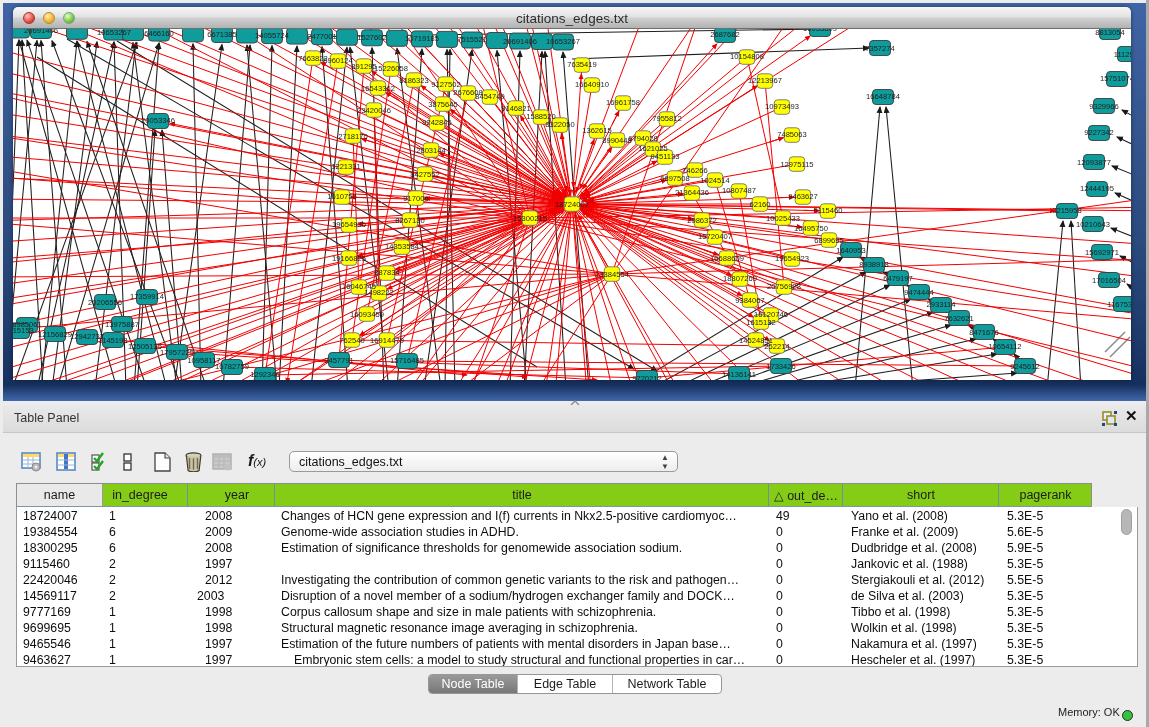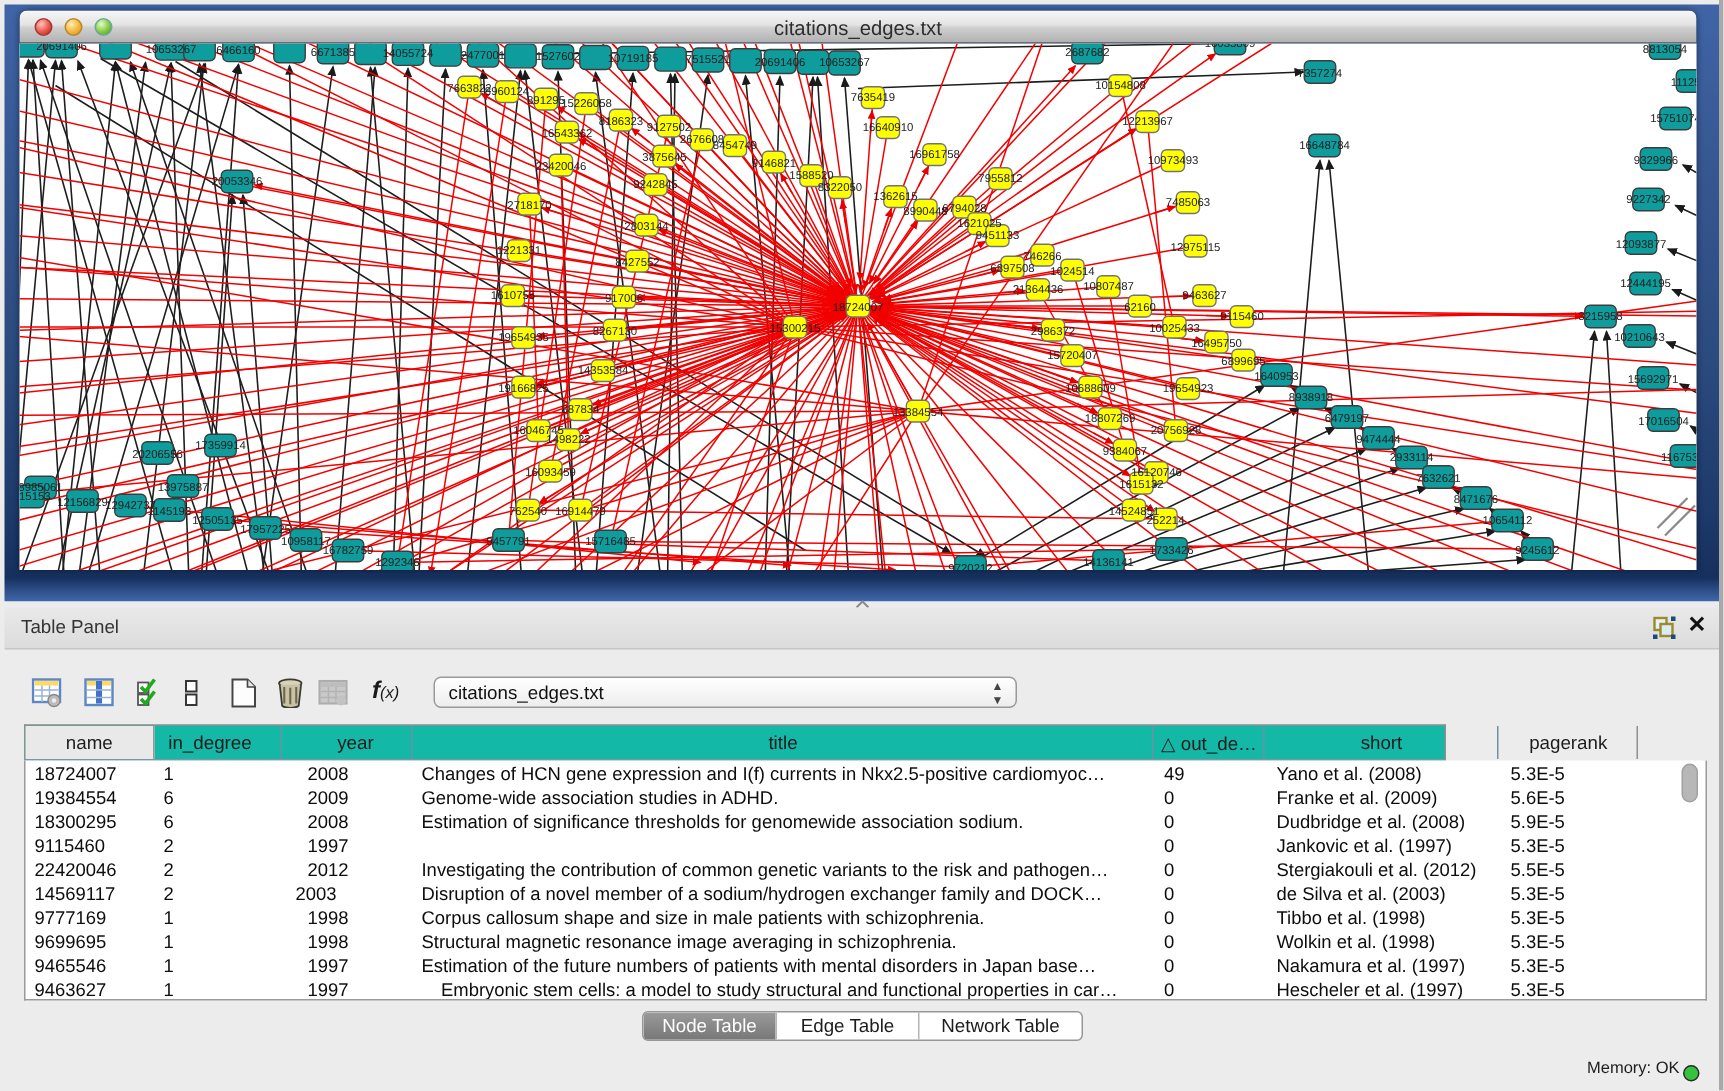--- a/index.html
+++ b/index.html
@@ -16,21 +16,21 @@
 #gcontent{position:absolute;left:0;top:22px;width:1118px;height:351px;background:#fff;overflow:hidden}
 #tpanel{position:absolute;left:0;top:401px;width:1149px;height:326px;background:#ececec}
 
 #phead{position:absolute;left:3px;top:405px;width:1143px;height:28px;background:linear-gradient(180deg,#e9e9e9,#dcdcdc);border-bottom:1px solid #c6c6c6}
 #phead .t{position:absolute;left:11px;top:6px;font-size:12.5px;color:#333}
 #pclose{position:absolute;left:1125px;top:407px;font-size:15px;color:#111;font-weight:bold}
 .ticon{position:absolute;top:452px;width:21px;height:20px}
 #combo{position:absolute;left:289px;top:451px;width:389px;height:21px;border:1px solid #9a9a9a;border-radius:5px;
  background:linear-gradient(180deg,#ffffff,#ededed);font-size:12.5px;color:#111;padding:3px 0 0 9px}
 #combo .ud{position:absolute;right:8px;top:1px;font-size:8px;color:#444;line-height:9px;text-align:center}
-#thead{position:absolute;left:16px;top:483px;width:948px;height:24px;background:#14b8a6;border:1px solid #8e8e8e;border-bottom:1px solid #7d97a6}
+#thead{position:absolute;left:16px;top:483px;width:1076px;height:24px;background:#84cc16;border:1px solid #8e8e8e;border-bottom:1px solid #7d97a6}
 .hc{position:absolute;top:0;height:22px;border-right:1px solid #6f8fa3;font-size:12.5px;color:#1c1c1c;text-align:center;padding-top:4px}
 #tbody{position:absolute;left:16px;top:507px;width:1122px;height:160px;background:#fff;border-left:1px solid #9a9a9a;border-right:1px solid #9a9a9a;border-bottom:1px solid #9a9a9a;overflow:hidden}
 .row{position:absolute;left:0;width:1149px;height:16px}
 .row span{position:absolute;top:1px;font-size:12.3px;color:#0d0d0d;white-space:nowrap}
 #vsb{position:absolute;left:1121px;top:509px;width:11px;height:26px;border-radius:5.5px;background:#b7b7b7;border:1px solid #a0a0a0}
 #tabs{position:absolute;left:428px;top:674px;height:20px;border:1px solid #979797;border-radius:4px;background:#fff;overflow:hidden}
 .seg{float:left;height:20px;font-size:12.5px;padding-top:2px;text-align:center;color:#1c1c1c}
 .seg.sel{background:linear-gradient(180deg,#9a9a9a,#747474);color:#fff}
 .seg+.seg{border-left:1px solid #b5b5b5}
 #mem{position:absolute;left:1058px;top:706px;font-size:11px;color:#1d1d1d}
@@ -754,21 +754,21 @@
         <span style="left:264px">Estimation of significance thresholds for genomewide association sodium.</span>
         <span style="left:759px">0</span>
         <span style="left:834px">Dudbridge et al. (2008)</span>
         <span style="left:990px">5.9E-5</span>
       </div>
 <div class="row" style="top:49px">
 <span style="left:6px">9115460</span>
         <span style="left:92px">2</span>
         <span style="left:188px">1997</span>
         <span style="left:759px">0</span>
-        <span style="left:834px">Jankovic et al. (1997)</span>
+        <span style="left:834px">Jankovic et al. (1988)</span>
         <span style="left:990px">5.3E-5</span>
       </div>
 <div class="row" style="top:65px">
 <span style="left:6px">22420046</span>
         <span style="left:92px">2</span>
         <span style="left:188px">2012</span>
         <span style="left:264px">Investigating the contribution of common genetic variants to the risk and pathogen…</span>
         <span style="left:759px">0</span>
         <span style="left:834px">Stergiakouli et al. (2012)</span>
         <span style="left:990px">5.5E-5</span>

